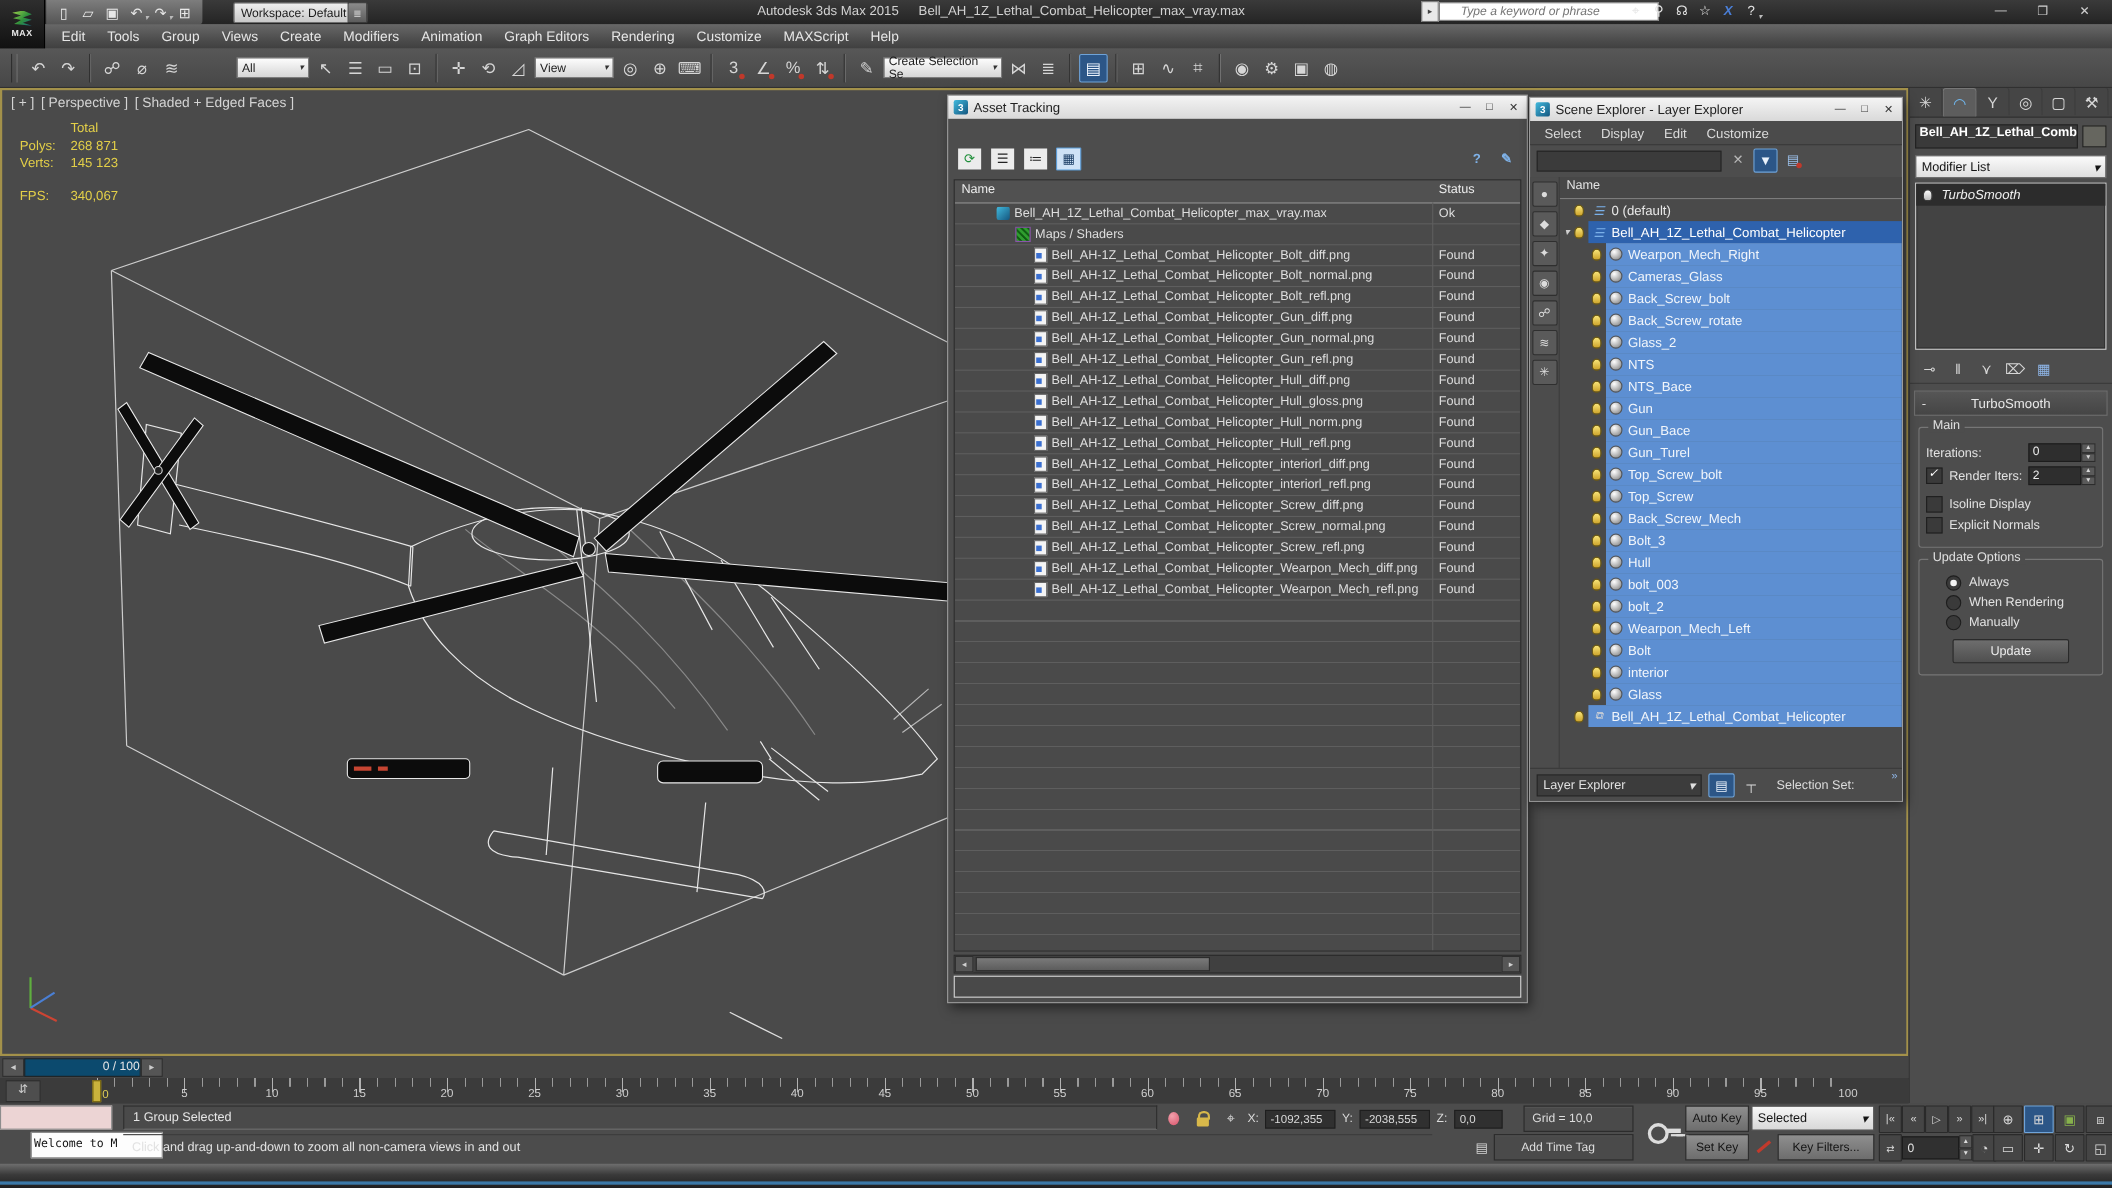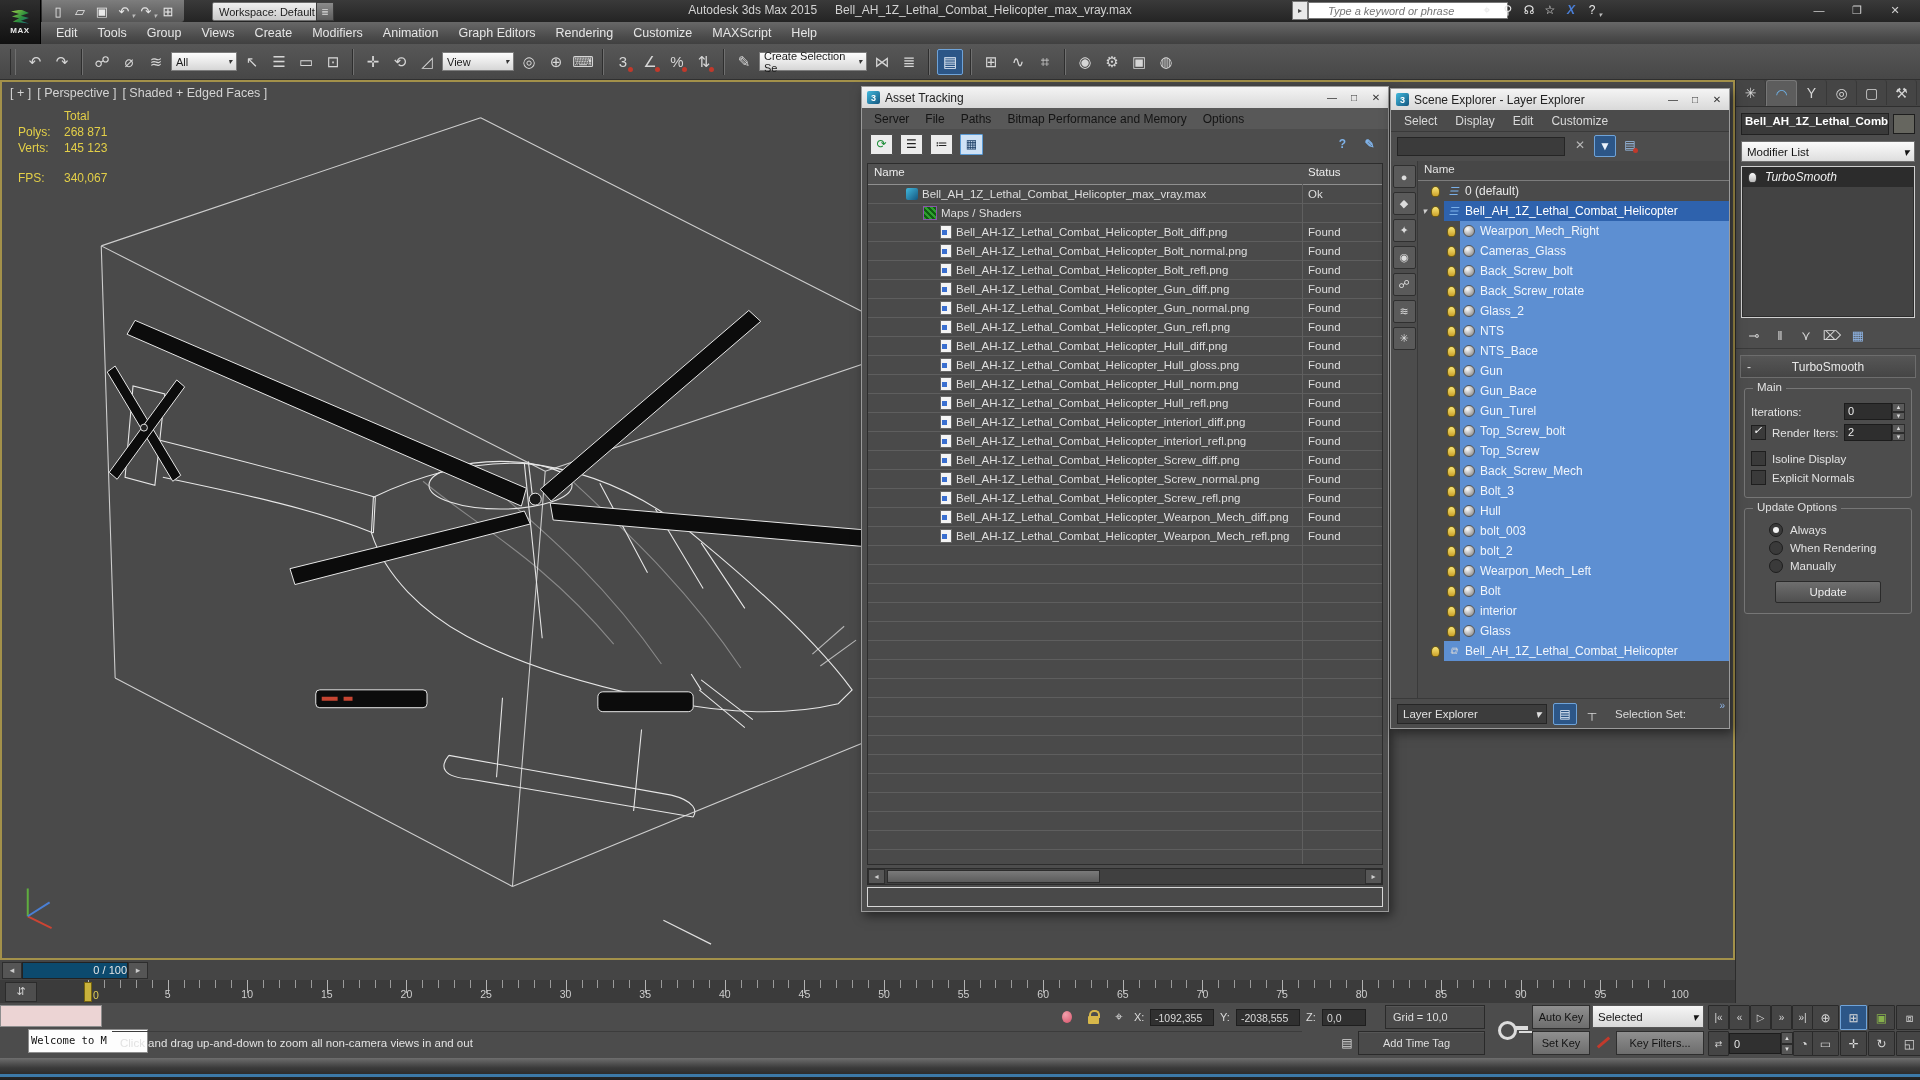--- a/index.html
+++ b/index.html
@@ -258,21 +258,21 @@
 
   <div id="maintoolbar" data-name="main-toolbar">
     <span class="handle" data-name="toolbar-drag-handle"></span>
     <span style="display:flex;align-items:center;gap:3px;" data-name="toolbar-items">
         <span class="ic" data-name="undo-icon">↶</span>
         <span class="ic" data-name="redo-icon">↷</span>
         <i class="tb-sep" data-name="separator"></i>
         <span class="ic" data-name="select-and-link-icon">☍</span>
         <span class="ic" data-name="unlink-selection-icon">⌀</span>
         <span class="ic" data-name="bind-to-space-warp-icon">≋</span>
-        <div class="tb-dd" data-name="selection-filter-dropdown" style="width: 66px;">
+        <div class="tb-dd" data-name="selection-filter-dropdown" style="width: 66px; margin-left: 44px;">
           <span data-name="dropdown-value">All</span>
           <i class="dd-a" data-name="chevron-down-icon">▾</i>
         </div>
         <span class="ic" data-name="select-object-icon">↖</span>
         <span class="ic" data-name="select-by-name-icon">☰</span>
         <span class="ic" data-name="rectangular-selection-region-icon">▭</span>
         <span class="ic" data-name="window-crossing-icon">⊡</span>
         <i class="tb-sep" data-name="separator"></i>
         <span class="ic" data-name="select-and-move-icon">✛</span>
         <span class="ic" data-name="select-and-rotate-icon">⟲</span>
@@ -468,27 +468,20 @@
   <div id="at-window" class="window" data-name="asset-tracking-window">
     <div class="win-title" data-name="asset-tracking-titlebar">
       <span class="win-ico" data-name="3dsmax-file-icon">3</span>
       <span>Asset Tracking</span>
       <span class="win-btns">
         <span class="wb" data-name="minimize-button">—</span>
         <span class="wb" data-name="maximize-button">□</span>
         <span class="wb" data-name="close-button">✕</span>
       </span>
     </div>
-    <div class="sub-menubar" id="at-menubar" data-name="asset-tracking-menubar">
-        <span class="menu-item" data-name="menu-item-server">Server</span>
-        <span class="menu-item" data-name="menu-item-file">File</span>
-        <span class="menu-item" data-name="menu-item-paths">Paths</span>
-        <span class="menu-item" data-name="menu-item-bitmap-performance-and-memory">Bitmap Performance and Memory</span>
-        <span class="menu-item" data-name="menu-item-options">Options</span>
-      </div>
     <div id="at-toolbar" data-name="asset-tracking-toolbar">
       <span style="display:flex;gap:7px;">
           <span class="ic" data-name="refresh-icon" style="color: rgb(31, 143, 58);">⟳</span>
           <span class="ic" data-name="list-view-icon">☰</span>
           <span class="ic" data-name="path-view-icon">≔</span>
           <span class="ic active" data-name="table-view-icon">▦</span>
         </span>
       <span class="rt">
           <span class="ic" data-name="help-icon">?</span>
           <span class="ic" data-name="edit-paths-icon">✎</span>
@@ -945,20 +938,21 @@
         <span class="tick-label" data-name="tick-label" style="left: 95%;">95</span>
         <span class="tick-label" data-name="tick-label" style="left: 100%;">100</span>
       </div>
     <span id="slider-handle" data-name="time-slider-handle"></span>
     <span id="slider-frame" data-name="current-frame-label">0</span>
   </div>
 
   <div id="statusbar" data-name="status-bar">
     <div id="listener-pink" data-name="maxscript-listener-macro-pane"></div>
     <div id="listener-white" data-name="maxscript-mini-listener">Welcome to M</div>
+    <div id="sel-status" data-name="selection-status-line">1 Group Selected</div>
     <div id="prompt-line" data-name="prompt-line">Click and drag up-and-down to zoom all non-camera views in and out</div>
 
     <span class="sb-ic" id="balloon-ic" data-name="notification-balloon-icon">
         <i></i>
       </span>
     <span class="sb-ic" id="lock-ic" data-name="selection-lock-icon">
         <i></i>
       </span>
     <span class="sb-ic" id="xyz-ic" data-name="absolute-transform-icon">⌖</span>
 

